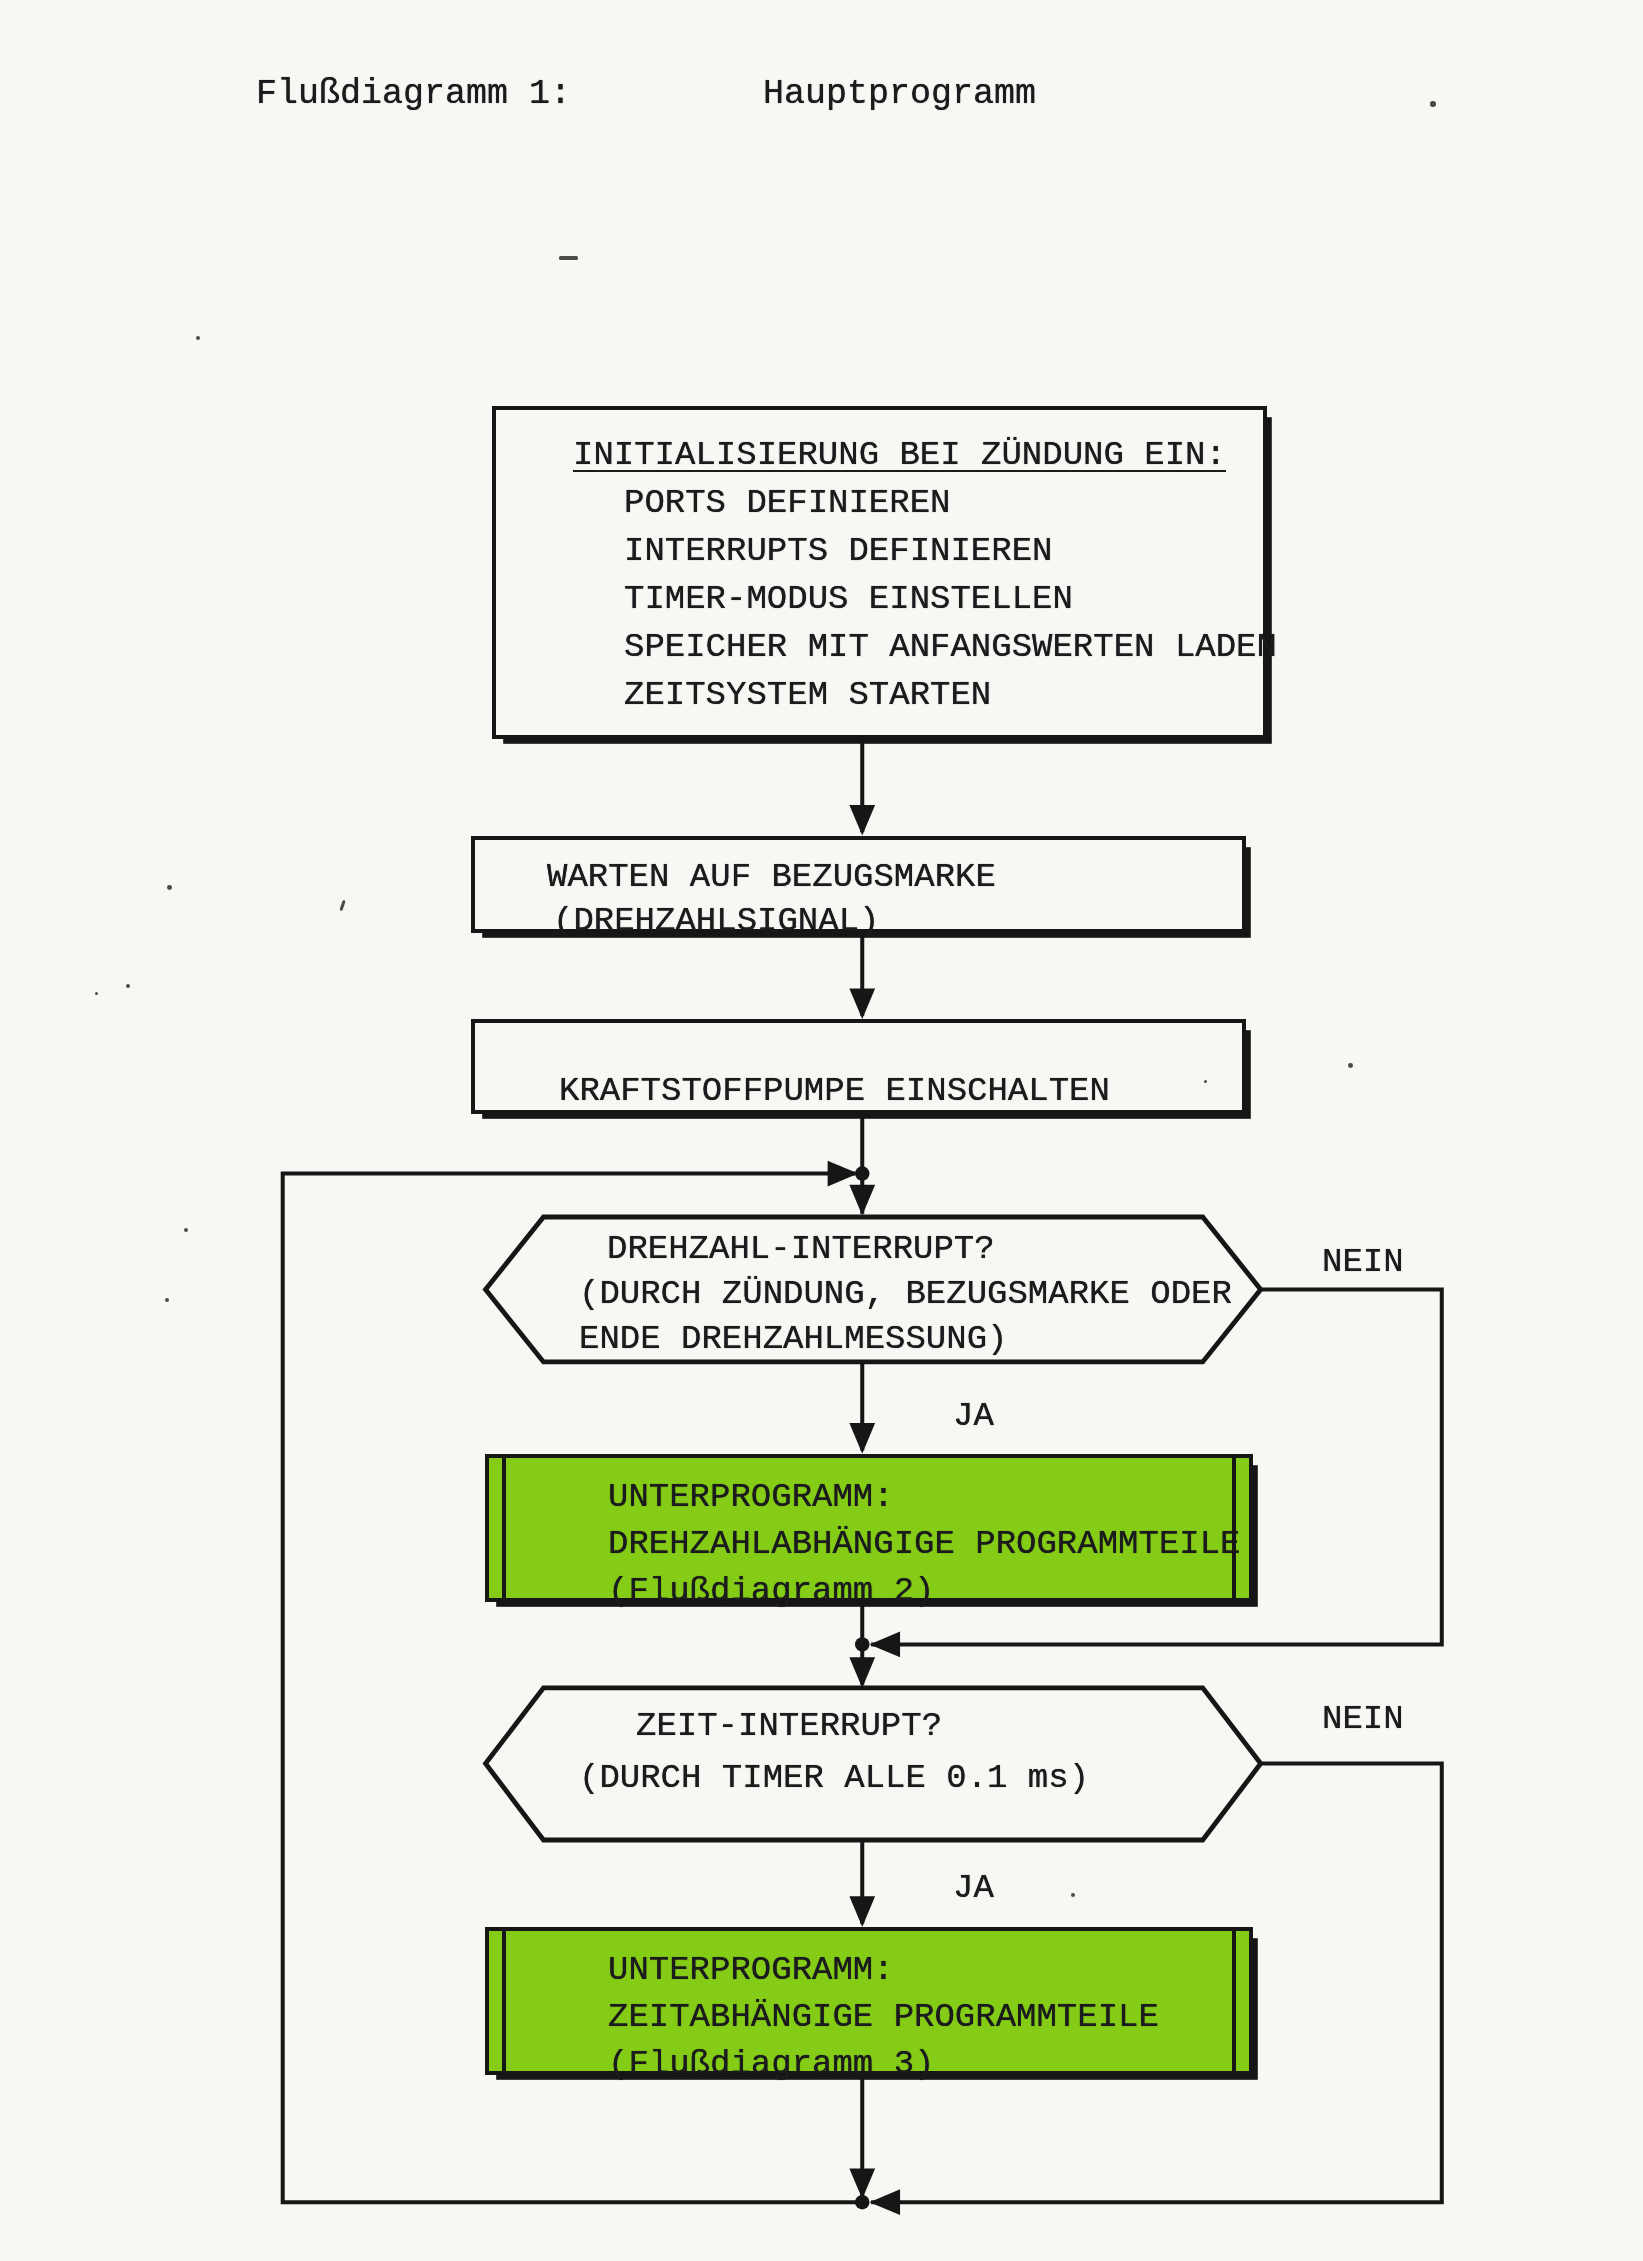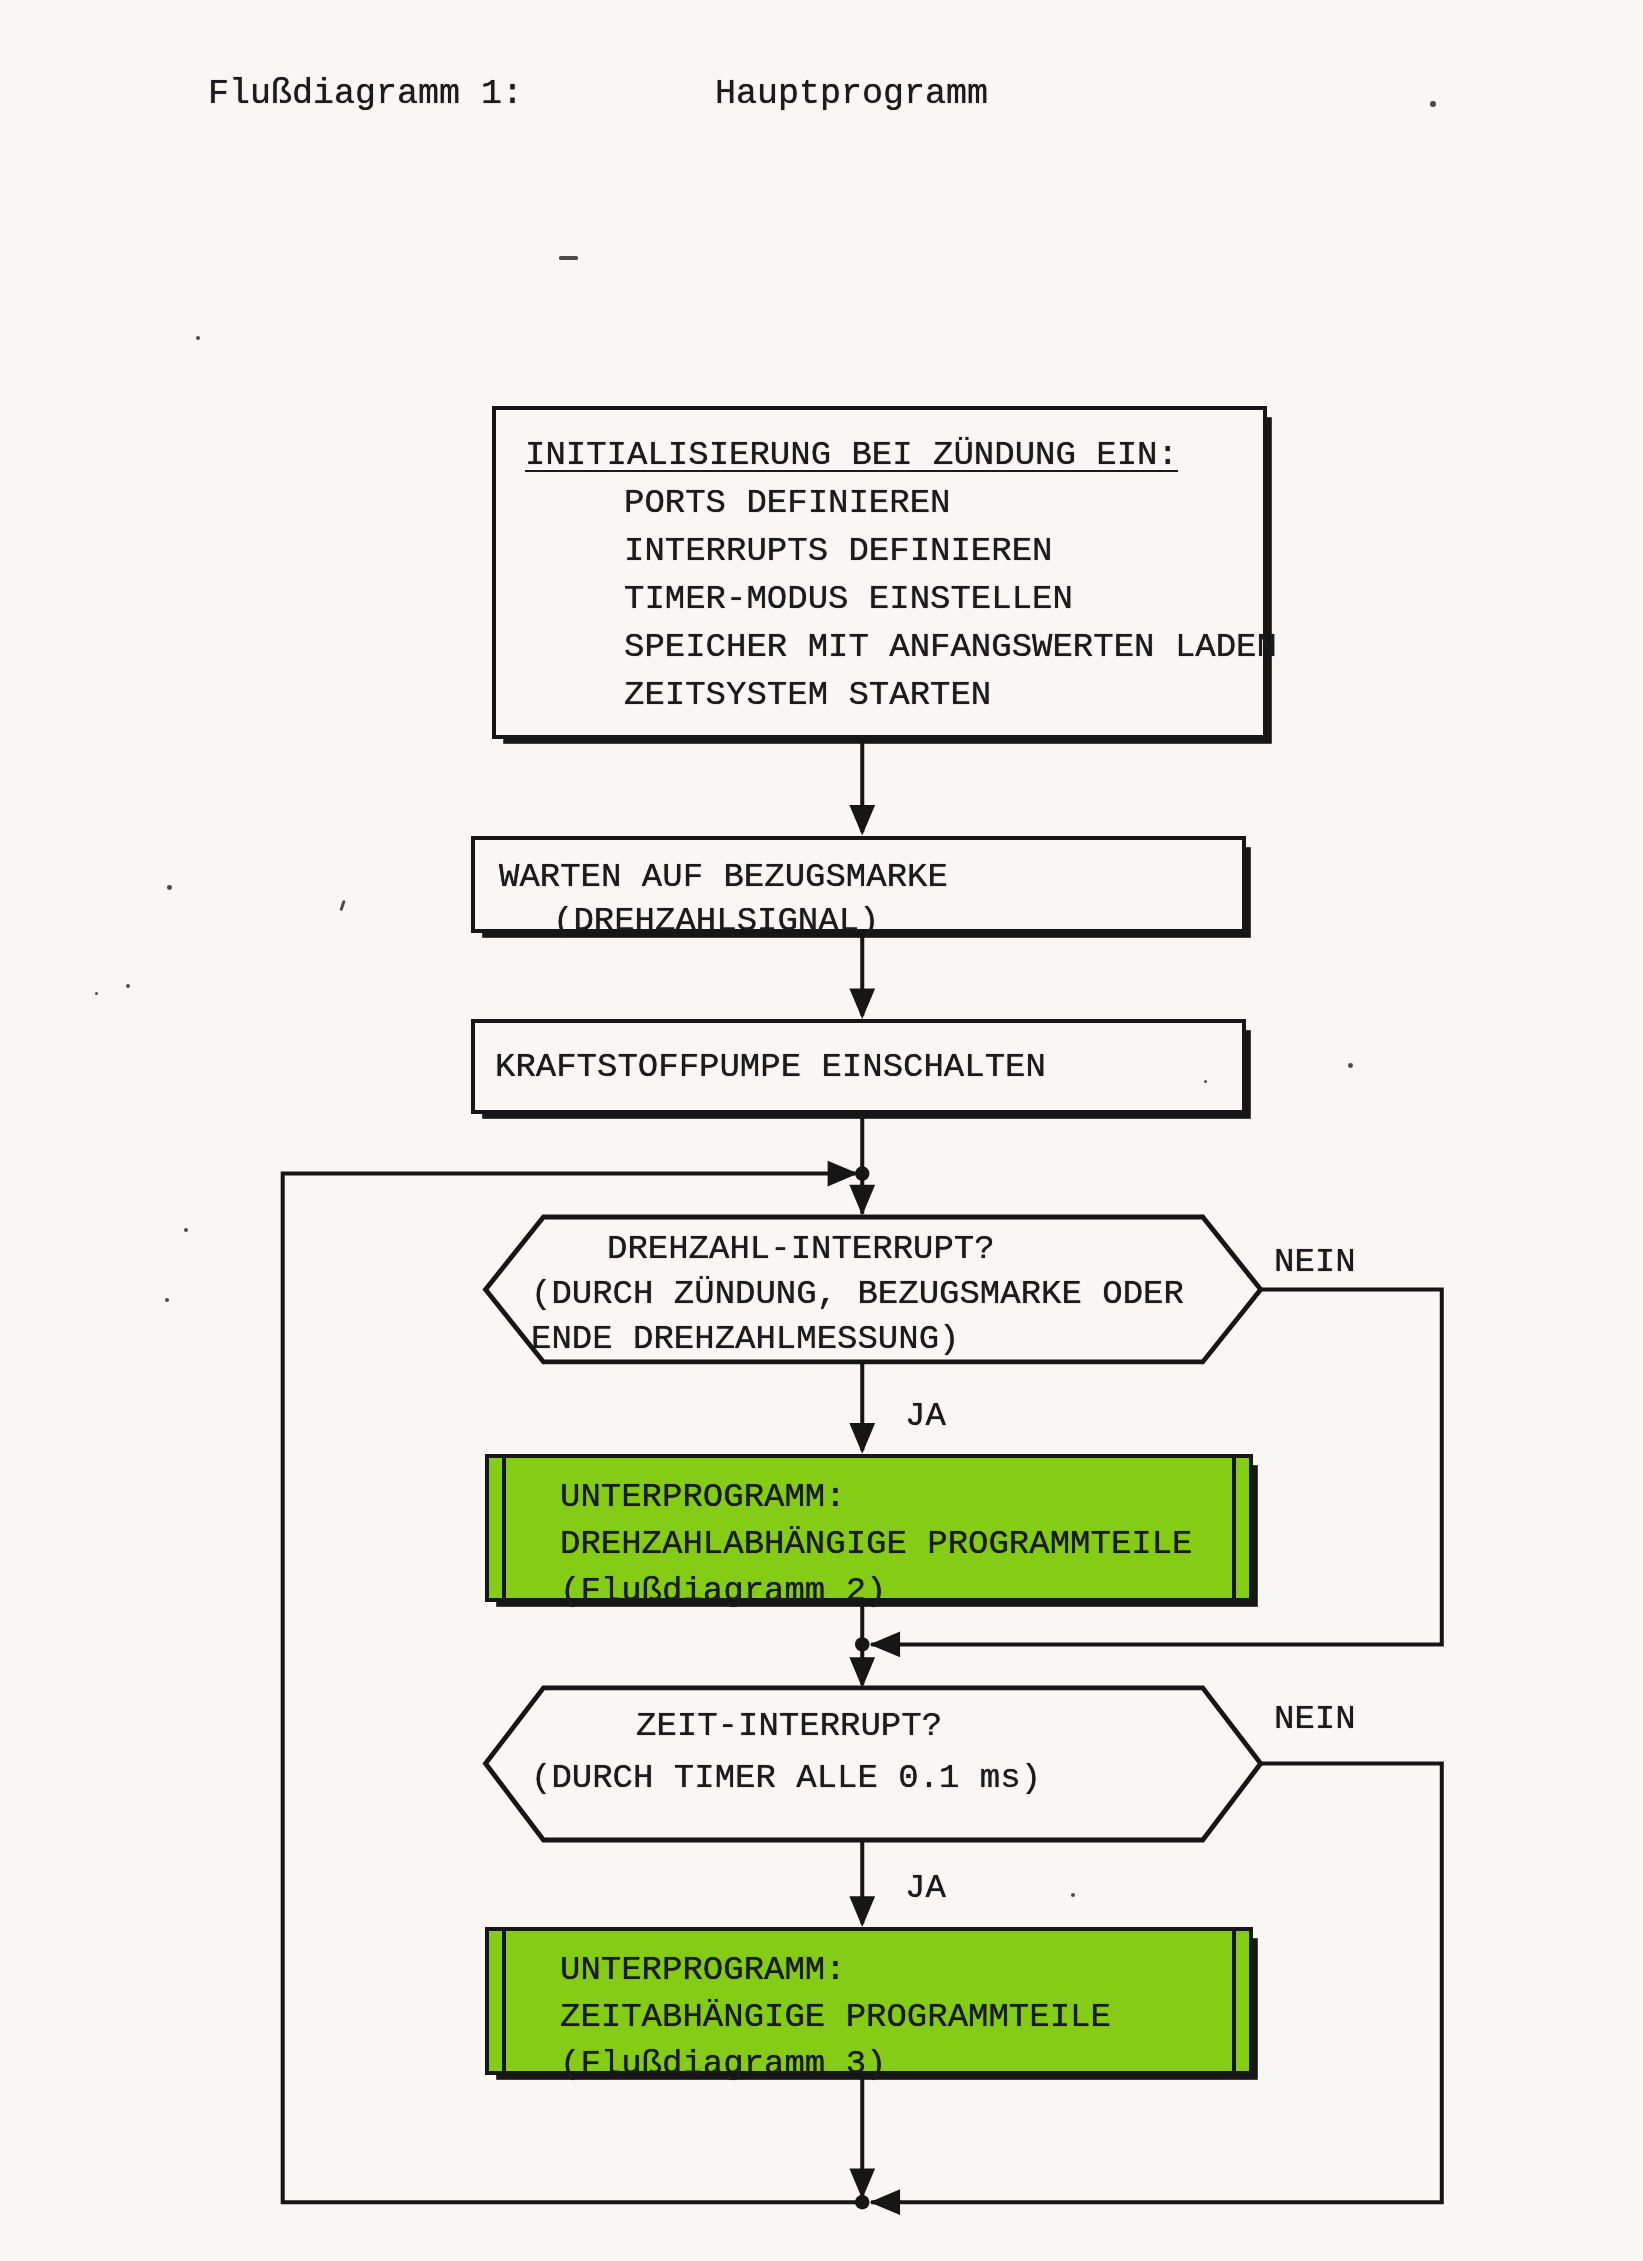--- a/index.html
+++ b/index.html
@@ -6,42 +6,42 @@
   .page {
     position: relative;
     width: 1644px;
     height: 2261px;
     background: #f8f7f3;
     overflow: hidden;
     font-family: "Liberation Mono", "DejaVu Sans Mono", monospace;
     color: #1b1b1d;
     font-size: 34px;
   }
-  .txt { text-shadow: 0 0 0.8px currentColor; letter-spacing: 0px; white-space: pre; }
+  .txt { text-shadow: 0 0 0.8px currentColor; letter-spacing: 0px; white-space: pre; margin-left: 48px; }
 
   
   .title-label { position: absolute; left: 208px; top: 74px; font-size: 35px; }
   .title-value { position: absolute; left: 715px; top: 74px; font-size: 35px; }
 
   
   .pbox {
     position: absolute;
     box-sizing: border-box;
     border: 4px solid #161616;
     background: #f8f7f3;
     box-shadow: 8px 8px 0 -3.2px #161616;
   }
   .box-init { left: 492px; top: 406px; width: 775px; height: 333px; padding: 21px 14.5px 0 29px; line-height: 48px; }
   .init-heading { text-decoration: underline; text-decoration-thickness: 2.4px; text-underline-offset: 5.6px; }
   .init-line { margin-left: 99px; }
 
   .box-wait { left: 471px; top: 836px; width: 775px; height: 97px; padding: 14.5px 14.5px 0 24px; line-height: 44px; }
   .wait-line2 { margin-left: 54px; }
 
-  .box-pump { left: 471px; top: 1019px; width: 775px; height: 95px; display: flex; align-items: center; padding-left: 20px; }
+  .box-pump { left: 471px; top: 1019px; width: 775px; height: 95px; display: flex; align-items: flex-end; padding-left: 36px; }
 
   
   .subbox {
     position: absolute;
     box-sizing: border-box;
     border: 4px solid #161616;
     background: #84cc16;
     box-shadow: 8px 8px 0 -3.2px #161616;
     padding: 16px 0 0 71px;
     line-height: 47px;

